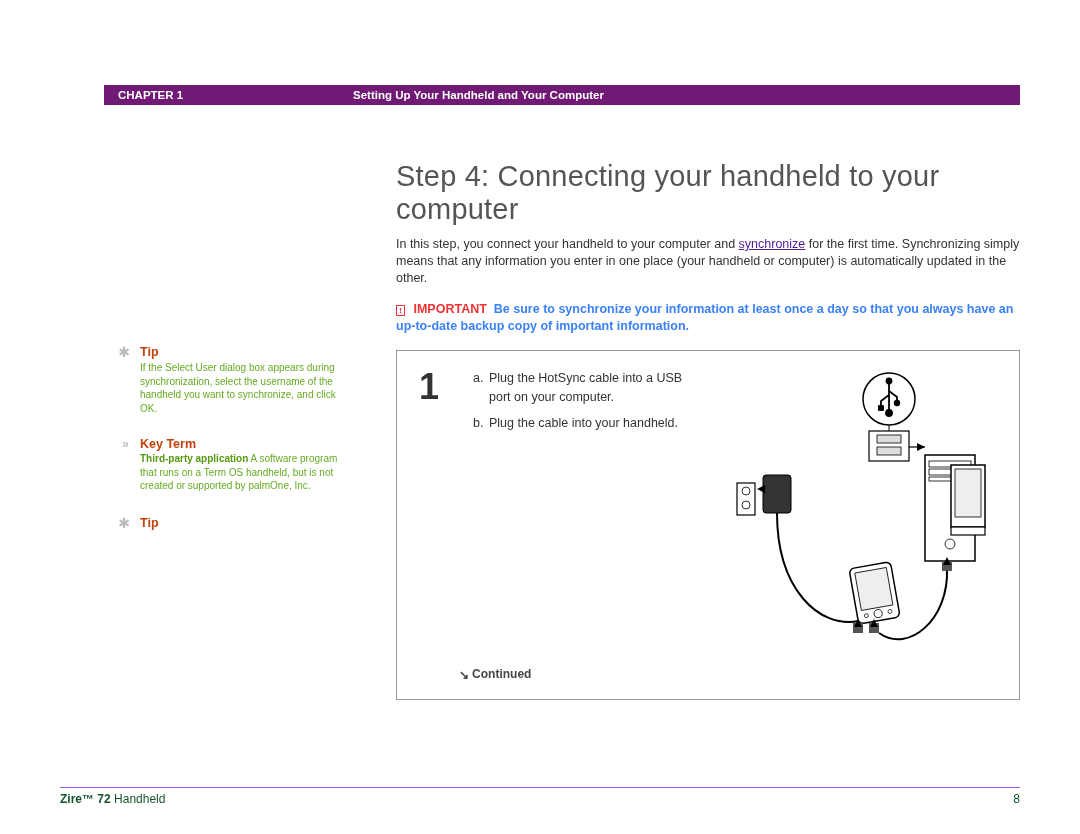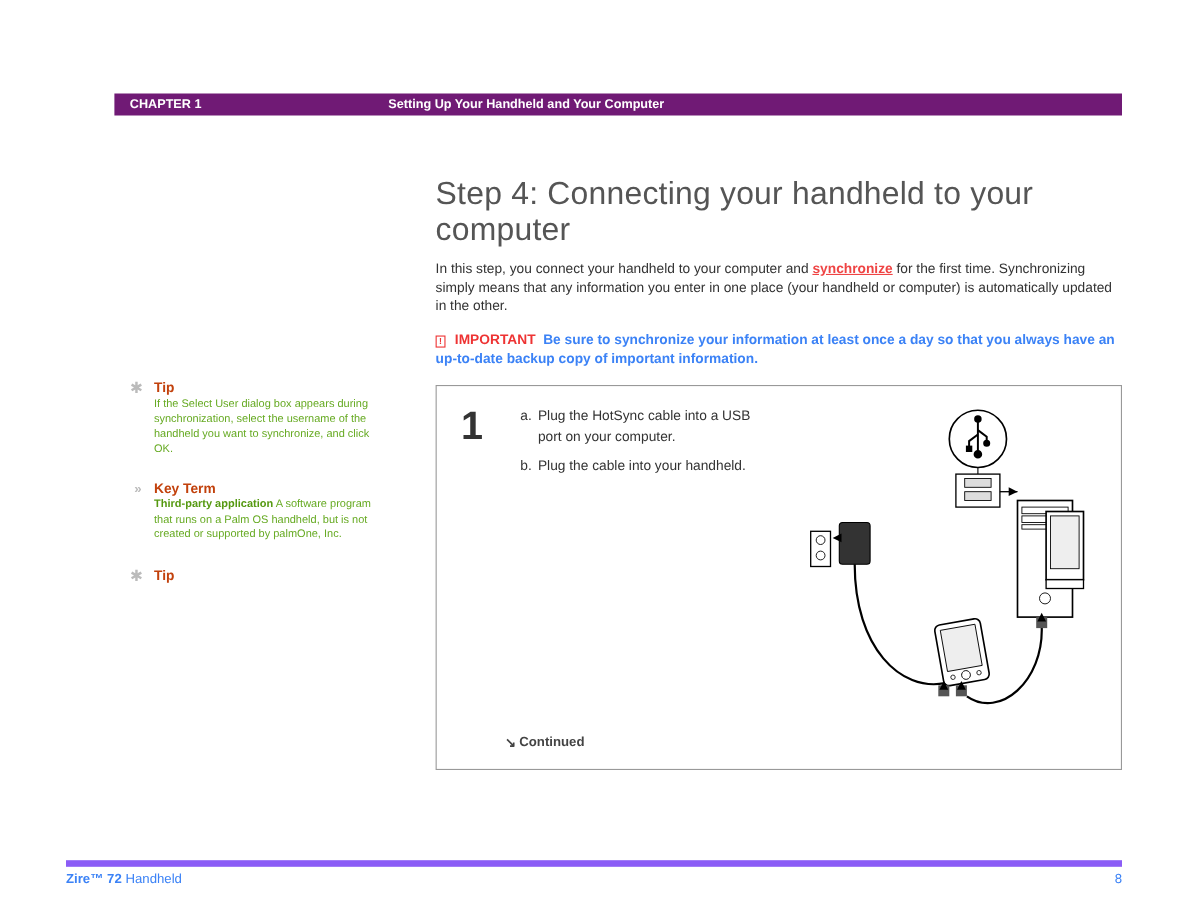--- a/index.html
+++ b/index.html
@@ -42,23 +42,23 @@
     margin-bottom: 10px;
     letter-spacing: 0.2px;
   }
   .intro {
     font-size: 12.5px;
     line-height: 1.35;
     color: #333;
     margin-bottom: 14px;
   }
   .intro .sync-link {
-    font-weight: bold;
+    font-weight: normal;
     text-decoration: underline;
-    color: #ef4444;
+    color: #4c1d95;
   }
   .important-block {
     font-size: 12.5px;
     line-height: 1.35;
     margin-bottom: 16px;
   }
   .imp-icon {
     display: inline-flex;
     align-items: center;
     color: #e33;
@@ -152,25 +152,25 @@
   }
   .note-body .ulink {
     font-weight: bold;
     text-decoration: underline;
     color: #559911;
   }
   .footer {
     position:absolute;
     left:60px; right:60px;
     bottom: 28px;
-    border-top: 6px solid #8b5cf6;
+    border-top: 1px solid #8b5cf6;
     padding-top: 4px;
     display:flex; justify-content:space-between;
     font-size: 12px;
-    color:#3b82f6;
+    color:#14532d;
   }
   .footer b { font-weight:bold; }
   .key-chev { letter-spacing:-3px; font-size:12px; color:#bbb; font-weight:bold;}
 </style>
 </head>
 <body>
 
 <div class="orange-bar">
   <span class="chap">CHAPTER 1</span>
   <span class="title">Setting Up Your Handheld and Your Computer</span>
@@ -281,21 +281,21 @@
     </div>
     <div class="note-body">If the Select User dialog box appears during synchronization, select the username of the handheld you want to synchronize, and click OK.</div>
   </div>
 
   <div class="note">
     <div class="note-head">
       <span class="note-icon key-chev">»</span>
       <span class="note-label">Key Term</span>
     </div>
     <div class="note-body">
-      <span class="term">Third-party application</span><span> A software program that runs on a Palm OS handheld, but is not created or supported by palmOne, Inc.</span>
+      <span class="term">Third-party application</span><span> A software program that runs on a Term OS handheld, but is not created or supported by palmOne, Inc.</span>
     </div>
   </div>
 
   <div class="note">
     <div class="note-head">
       <span class="note-icon">✱</span>
       <span class="note-label">Tip</span>
     </div>
   </div>
 

